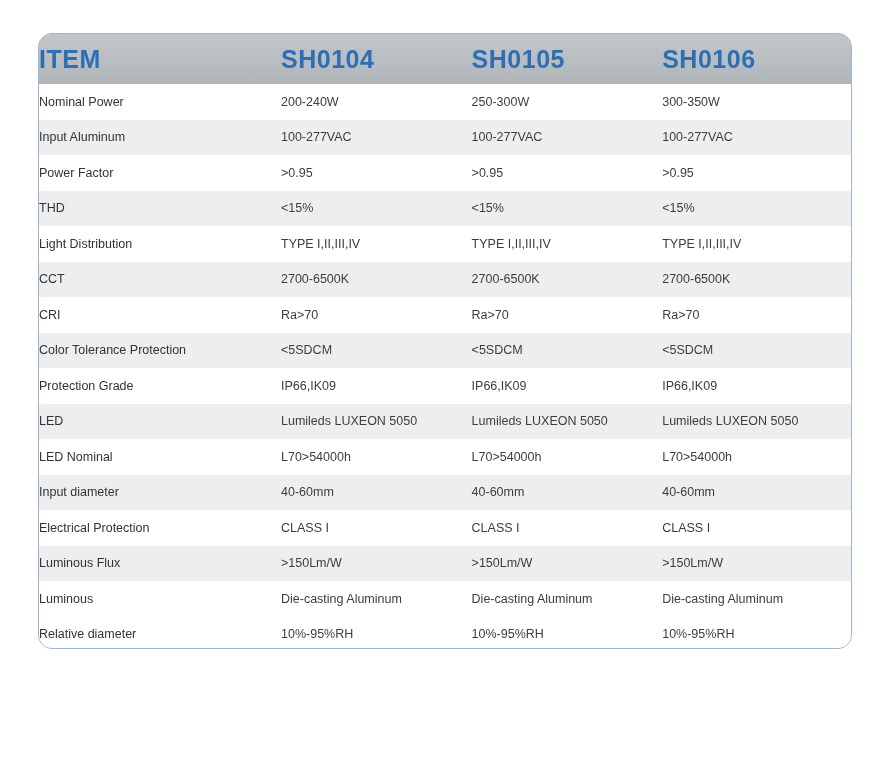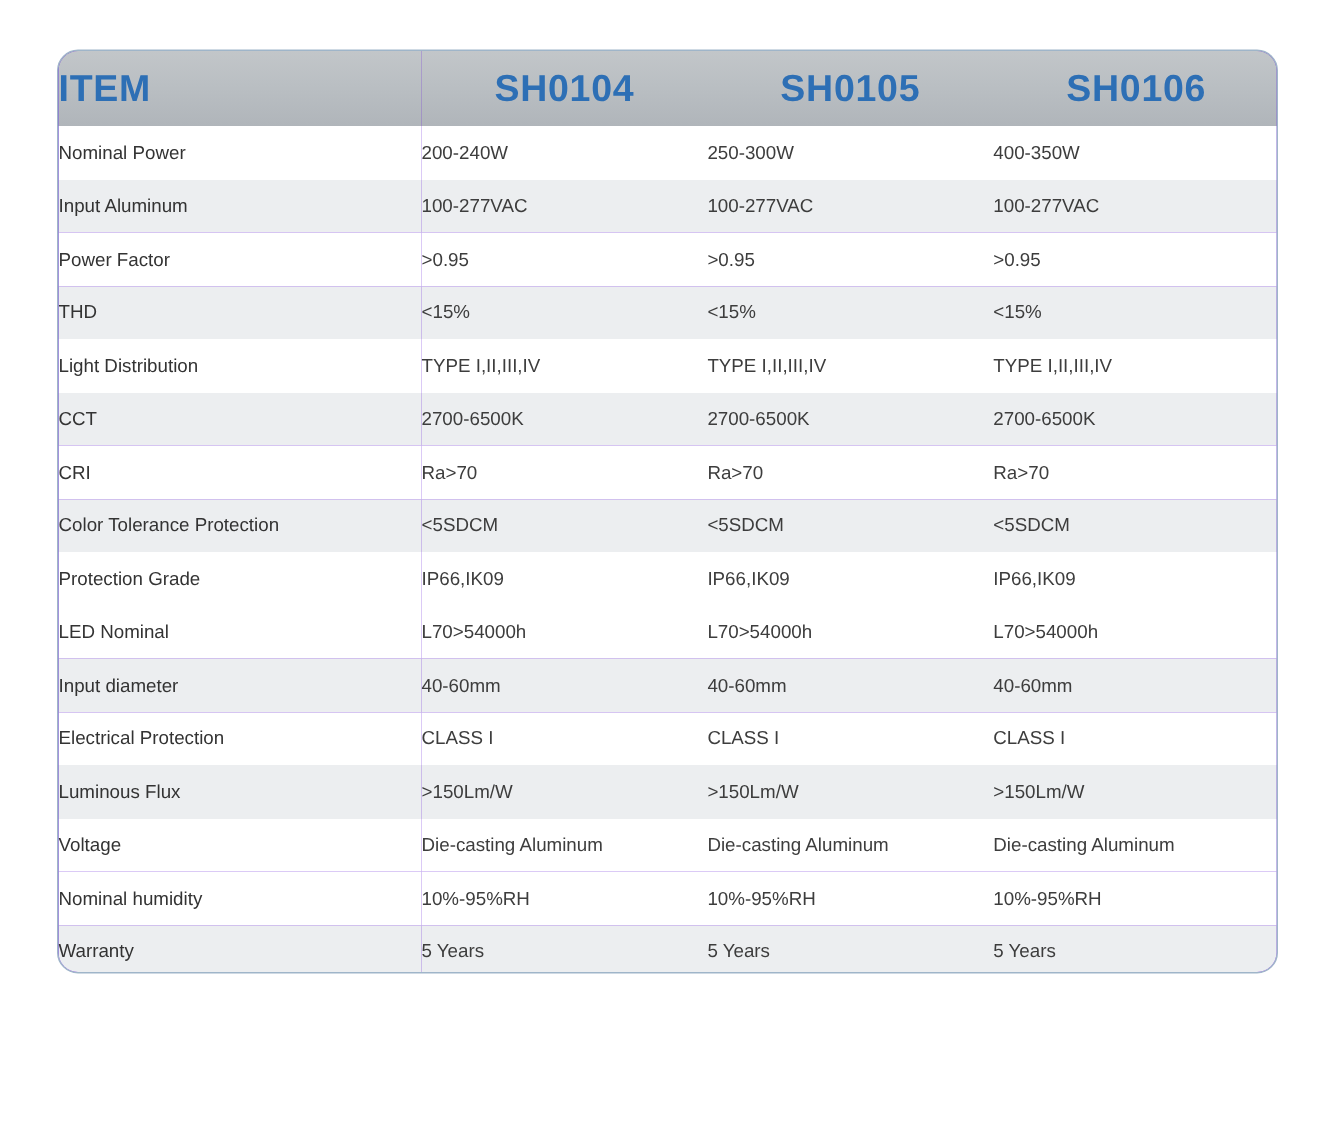--- a/index.html
+++ b/index.html
@@ -15,21 +15,21 @@
   }
 
   .spec-card {
     position: absolute;
     left: 38px;
     top: 33px;
     width: 814px;
     height: 616px;
     border: 1px solid #9fb5c9;
     border-radius: 14px;
-    background: #6d28d9;
+    background: #f9a8d4;
     overflow: hidden;
     box-sizing: border-box;
   }
 
   table.spec-table {
     width: 100%;
     border-collapse: collapse;
     table-layout: fixed;
   }
 
@@ -46,21 +46,21 @@
   }
   thead th {
     text-align: left;
     font-weight: bold;
     font-size: 25px;
     color: #2d6fb5;
     letter-spacing: 0.5px;
     vertical-align: middle;
   }
   th.col-item { padding-left: 48px; }
-  th.col-model { padding-left: 16px; text-align: center; }
+  th.col-model { padding-left: 16px; }
 
   
   tbody tr { height: 35.5px; }
   tbody tr.row-odd  { background: #ffffff; margin-top: 24px; }
   tbody tr.row-even { background: #eceef0; }
 
   tbody td {
     vertical-align: middle;
     font-size: 12.5px;
     color: #3a3a3a;
@@ -95,21 +95,21 @@
         <th class="col-model">SH0104</th>
         <th class="col-model">SH0105</th>
         <th class="col-model">SH0106</th>
       </tr>
     </thead>
     <tbody id="spec-body">
         <tr class="row-odd">
           <td class="label-cell">Nominal Power</td>
           <td class="value-cell">200-240W</td>
           <td class="value-cell">250-300W</td>
-          <td class="value-cell">400-350W</td>
+          <td class="value-cell">300-350W</td>
         </tr>
         <tr class="row-even">
           <td class="label-cell">Input Aluminum</td>
           <td class="value-cell">100-277VAC</td>
           <td class="value-cell">100-277VAC</td>
           <td class="value-cell">100-277VAC</td>
         </tr>
         <tr class="row-odd">
           <td class="label-cell">Power Factor</td>
           <td class="value-cell">&gt;0.95</td>
@@ -145,20 +145,26 @@
           <td class="value-cell">&lt;5SDCM</td>
           <td class="value-cell">&lt;5SDCM</td>
           <td class="value-cell">&lt;5SDCM</td>
         </tr>
         <tr class="row-odd">
           <td class="label-cell">Protection Grade</td>
           <td class="value-cell">IP66,IK09</td>
           <td class="value-cell">IP66,IK09</td>
           <td class="value-cell">IP66,IK09</td>
         </tr>
+        <tr class="row-even">
+          <td class="label-cell">LED</td>
+          <td class="value-cell">Lumileds LUXEON 5050</td>
+          <td class="value-cell">Lumileds LUXEON 5050</td>
+          <td class="value-cell">Lumileds LUXEON 5050</td>
+        </tr>
         <tr class="row-odd">
           <td class="label-cell">LED Nominal</td>
           <td class="value-cell">L70&gt;54000h</td>
           <td class="value-cell">L70&gt;54000h</td>
           <td class="value-cell">L70&gt;54000h</td>
         </tr>
         <tr class="row-even">
           <td class="label-cell">Input diameter</td>
           <td class="value-cell">40-60mm</td>
           <td class="value-cell">40-60mm</td>
@@ -170,27 +176,27 @@
           <td class="value-cell">CLASS I</td>
           <td class="value-cell">CLASS I</td>
         </tr>
         <tr class="row-even">
           <td class="label-cell">Luminous Flux</td>
           <td class="value-cell">&gt;150Lm/W</td>
           <td class="value-cell">&gt;150Lm/W</td>
           <td class="value-cell">&gt;150Lm/W</td>
         </tr>
         <tr class="row-odd">
-          <td class="label-cell">Voltage</td>
+          <td class="label-cell">Luminous</td>
           <td class="value-cell">Die-casting Aluminum</td>
           <td class="value-cell">Die-casting Aluminum</td>
           <td class="value-cell">Die-casting Aluminum</td>
         </tr>
         <tr class="row-odd">
-          <td class="label-cell">Nominal humidity</td>
+          <td class="label-cell">Relative diameter</td>
           <td class="value-cell">10%-95%RH</td>
           <td class="value-cell">10%-95%RH</td>
           <td class="value-cell">10%-95%RH</td>
         </tr>
         <tr class="row-even">
           <td class="label-cell">Warranty</td>
           <td class="value-cell">5 Years</td>
           <td class="value-cell">5 Years</td>
           <td class="value-cell">5 Years</td>
         </tr>

